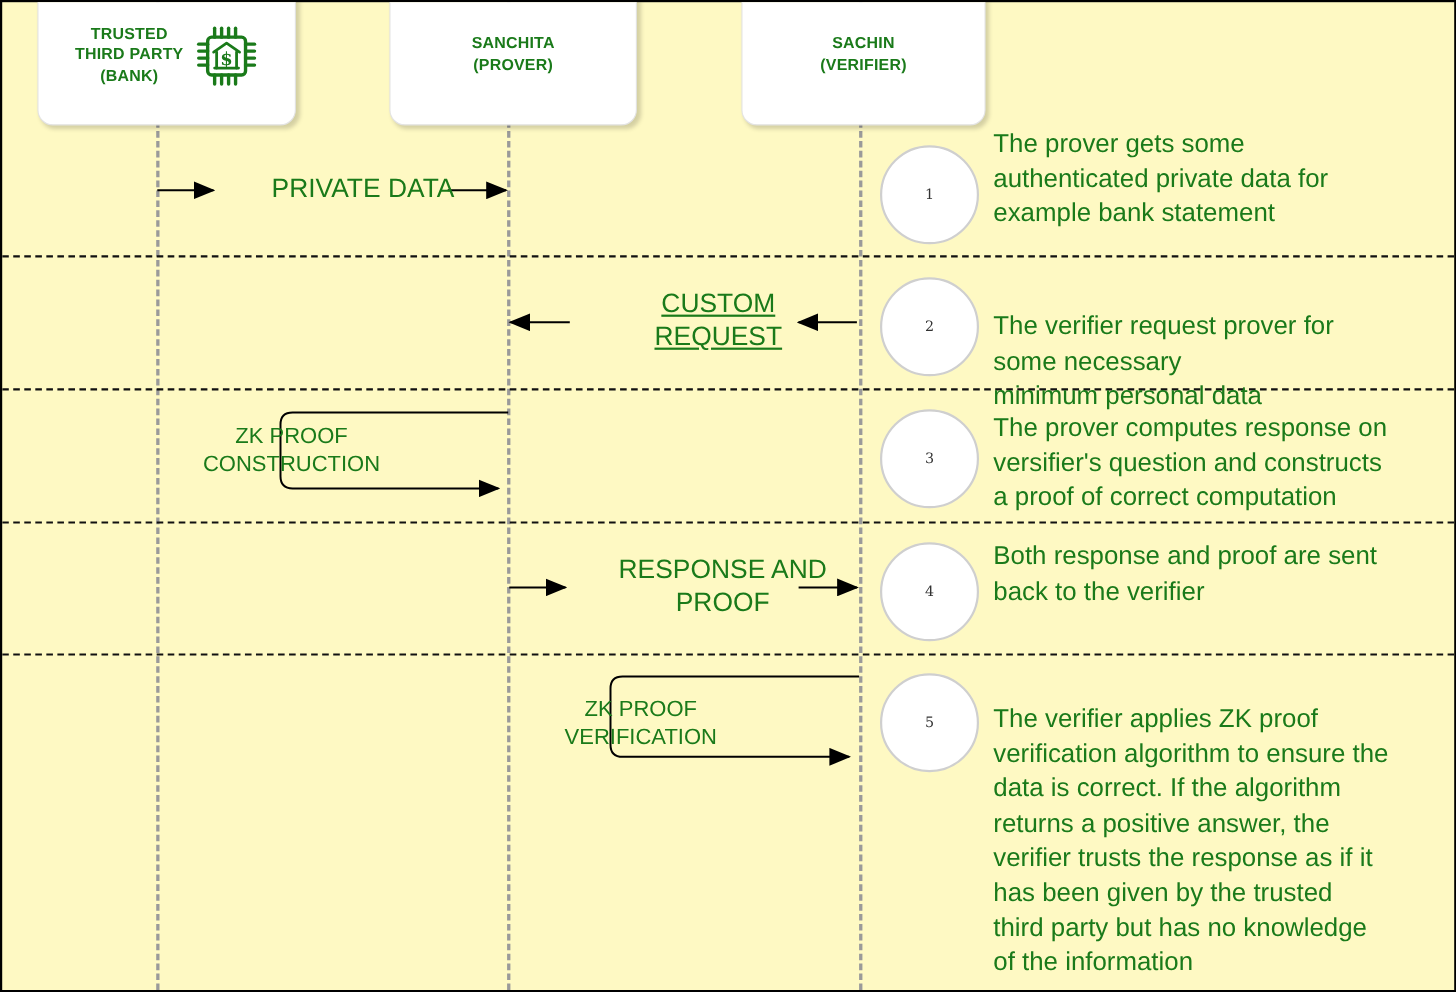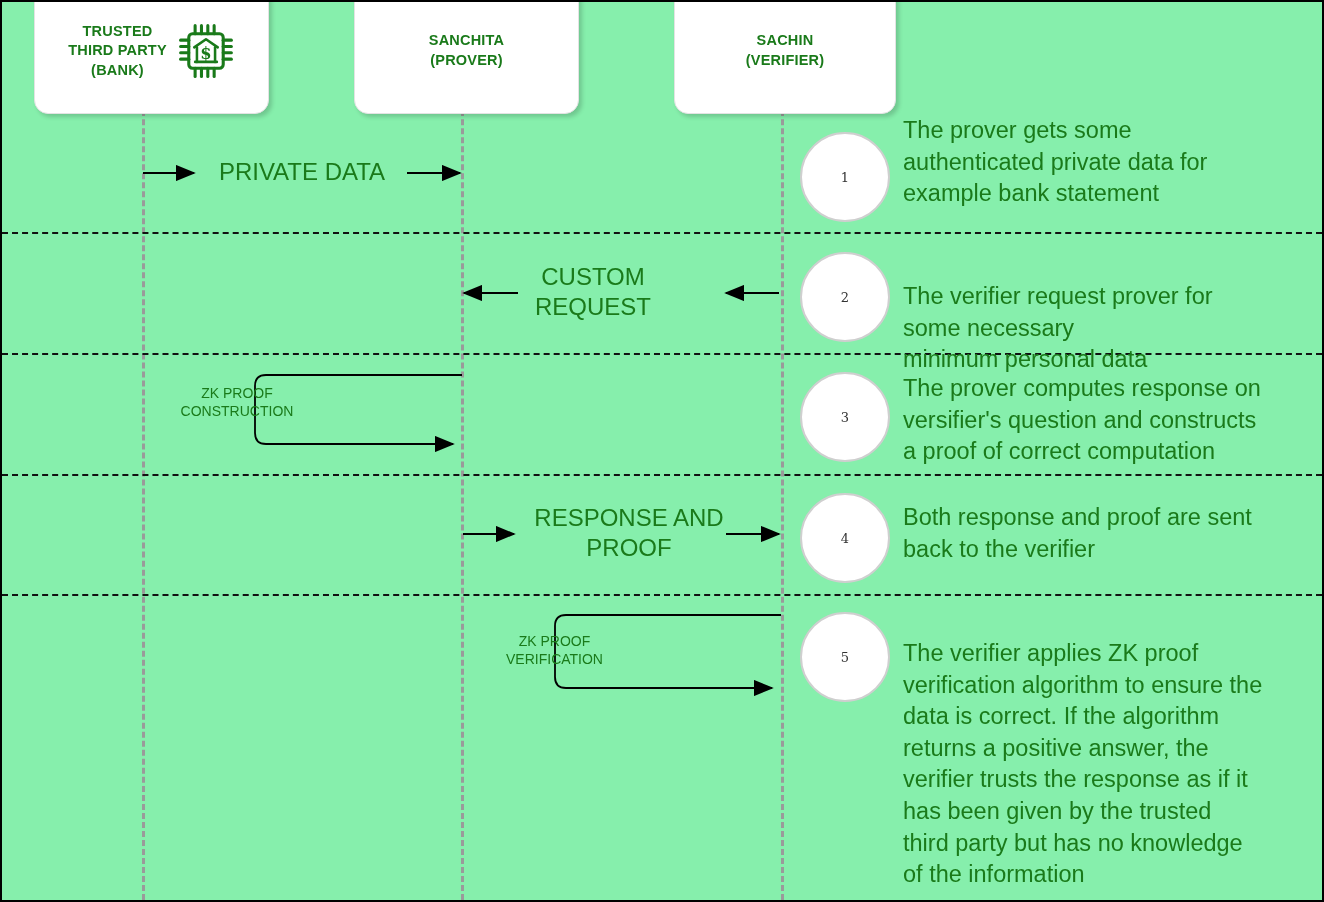--- a/index.html
+++ b/index.html
@@ -8,21 +8,21 @@
     background: #ffffff;
   }
   body {
     font-family: "Liberation Sans", sans-serif;
   }
 
   #canvas {
     position: relative;
     width: 1324px;
     height: 902px;
-    background: #86efac;
+    background: #fef9c3;
     overflow: hidden;
     box-sizing: border-box;
     border: 2px solid #000000;
   }
 
   
   .lifeline {
     position: absolute;
     top: 0;
     bottom: 0;
@@ -71,23 +71,24 @@
   }
 
   
   .msg-label {
     position: absolute;
     color: #1a7a1a;
     font-size: 24px;
     line-height: 1.25;
     text-align: center;
     white-space: pre-line;
+    padding-left: 28px;
   }
   .msg-label.small {
-    font-size: 14px;
+    font-size: 20px;
   }
 
   
   .arrow-svg {
     position: absolute;
     overflow: visible;
   }
 
   
   .step-circle {
@@ -194,21 +195,21 @@
 
   <svg class="arrow-svg" style="left:459px; top:280px; width:322px; height:22px;">
     <defs>
       <marker id="ahl" markerWidth="11" markerHeight="9" refX="10" refY="4.5" orient="auto">
         <path d="M0,0 L11,4.5 L0,9 z" fill="#000000"></path>
       </marker>
     </defs>
     <line x1="57" y1="11" x2="3" y2="11" stroke="#000" stroke-width="1.8" marker-end="url(#ahl)"></line>
     <line x1="318" y1="11" x2="265" y2="11" stroke="#000" stroke-width="1.8" marker-end="url(#ahl)"></line>
   </svg>
-  <div class="msg-label" style="left:432px; top:260px; width:318px;">CUSTOM
+  <div class="msg-label" style="left:464px; top:260px; width:318px;text-decoration:underline;">CUSTOM
 REQUEST</div>
 
   <svg class="arrow-svg" style="left:248px; top:370px; width:215px; height:80px;">
     <defs>
       <marker id="ah3" markerWidth="11" markerHeight="9" refX="10" refY="4.5" orient="auto">
         <path d="M0,0 L11,4.5 L0,9 z" fill="#000000"></path>
       </marker>
     </defs>
     <path d="M212,3 L16,3 Q5,3 5,14 L5,61 Q5,72 16,72 L203,72" fill="none" stroke="#000000" stroke-width="1.8" marker-end="url(#ah3)"></path>
   </svg>
@@ -255,21 +256,21 @@
   <div class="step-circle" style="left:798px; top:370px;">
     <span>3</span>
   </div>
   <div class="step-desc" style="left:901px; top:371px; width:412px;">The prover computes response on
 versifier's question and constructs
 a proof of correct computation</div>
 
   <div class="step-circle" style="left:798px; top:491px;">
     <span>4</span>
   </div>
-  <div class="step-desc" style="left:901px; top:500px; width:412px;">Both response and proof are sent
+  <div class="step-desc" style="left:901px; top:488px; width:412px;">Both response and proof are sent
 back to the verifier</div>
 
   <div class="step-circle" style="left:798px; top:610px;">
     <span>5</span>
   </div>
   <div class="step-desc" style="left:901px; top:600px; width:412px;margin-top:36px;">The verifier applies ZK proof
 verification algorithm to ensure the
 data is correct. If the algorithm
 returns a positive answer, the
 verifier trusts the response as if it

